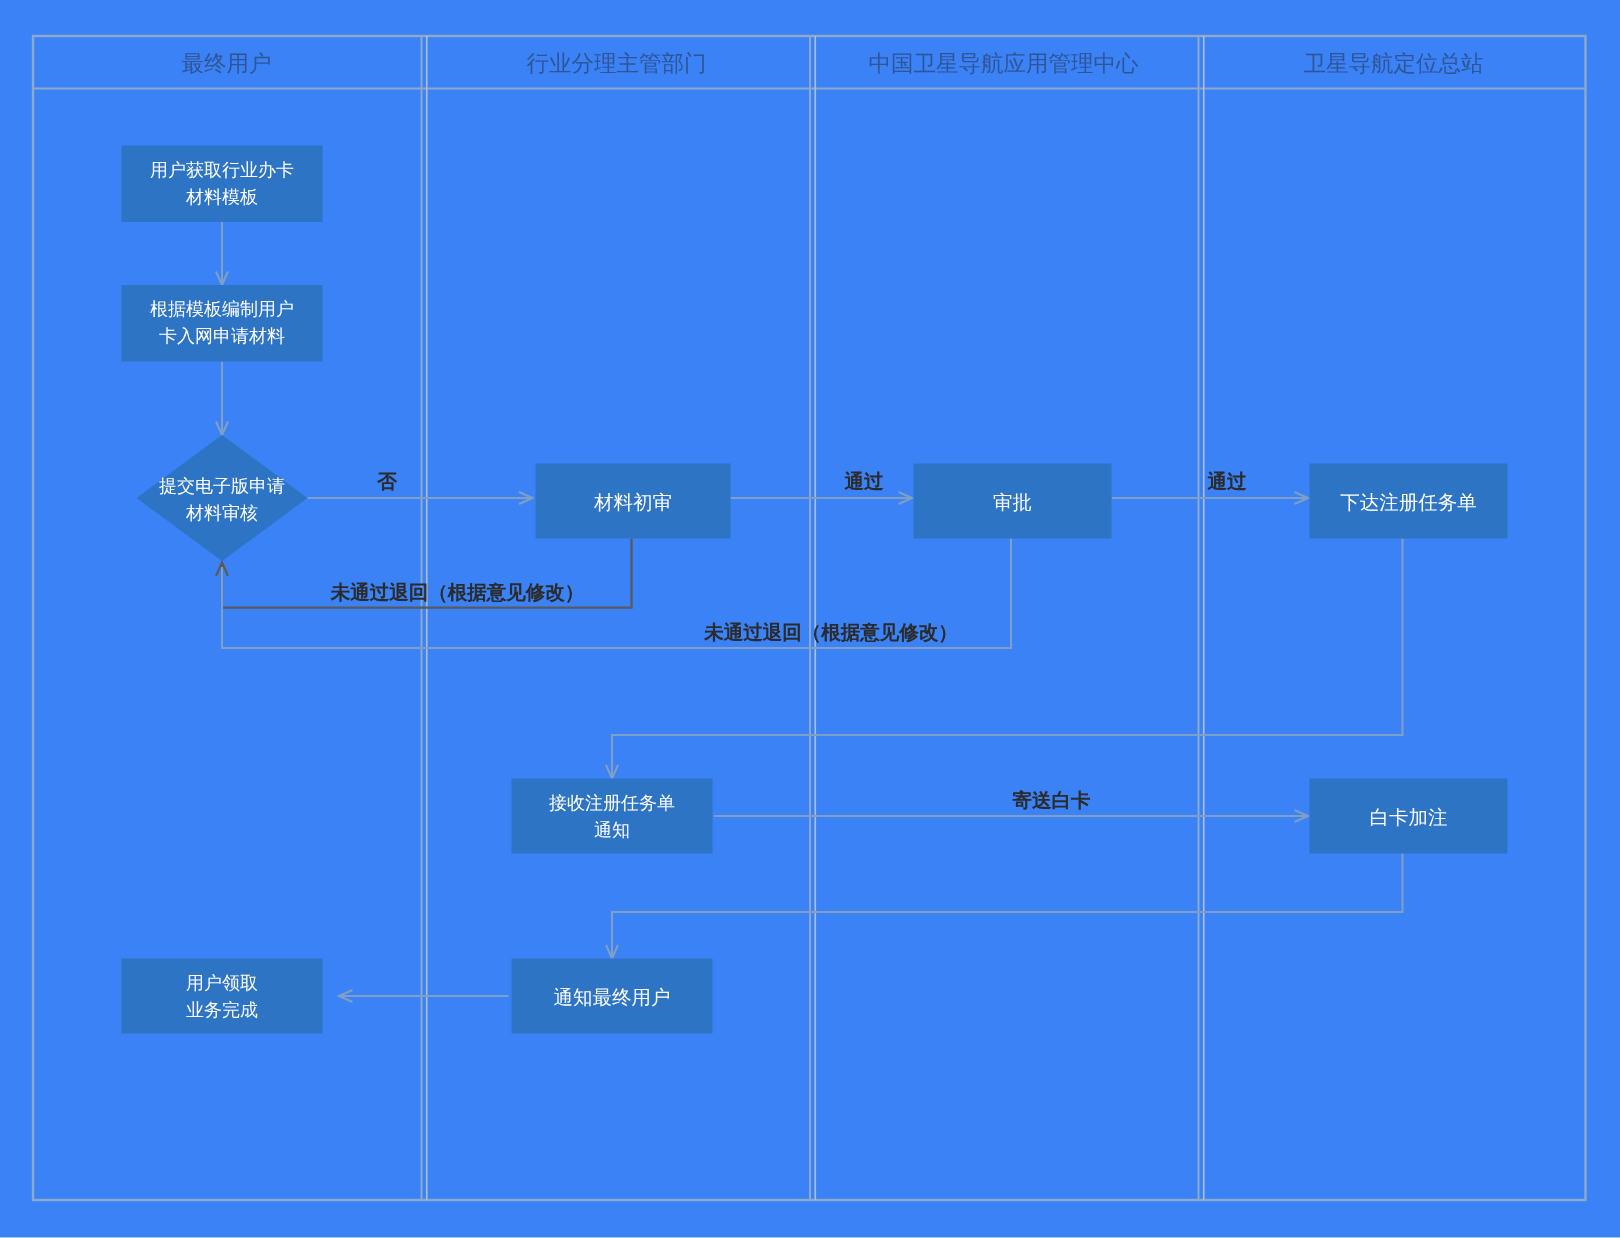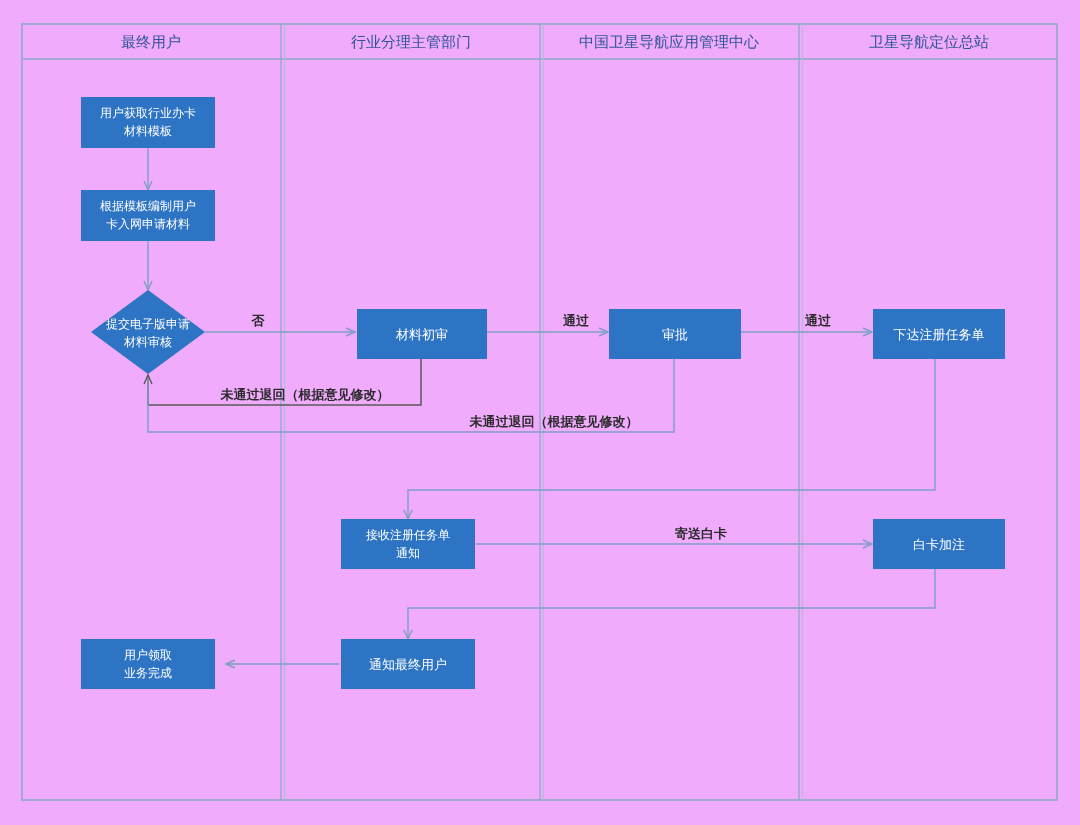--- a/index.html
+++ b/index.html
@@ -8,21 +8,21 @@
     padding: 0;
     background: #ffffff;
   }
   body {
     font-family: "Liberation Sans", "DejaVu Sans", sans-serif;
   }
   #canvas {
     position: relative;
     width: 1080px;
     height: 825px;
-    background: #f0abfc;
+    background: #3b82f6;
     overflow: hidden;
   }
   svg.layer {
     position: absolute;
     left: 0;
     top: 0;
     width: 1080px;
     height: 825px;
   }
   .lane-header-text {

